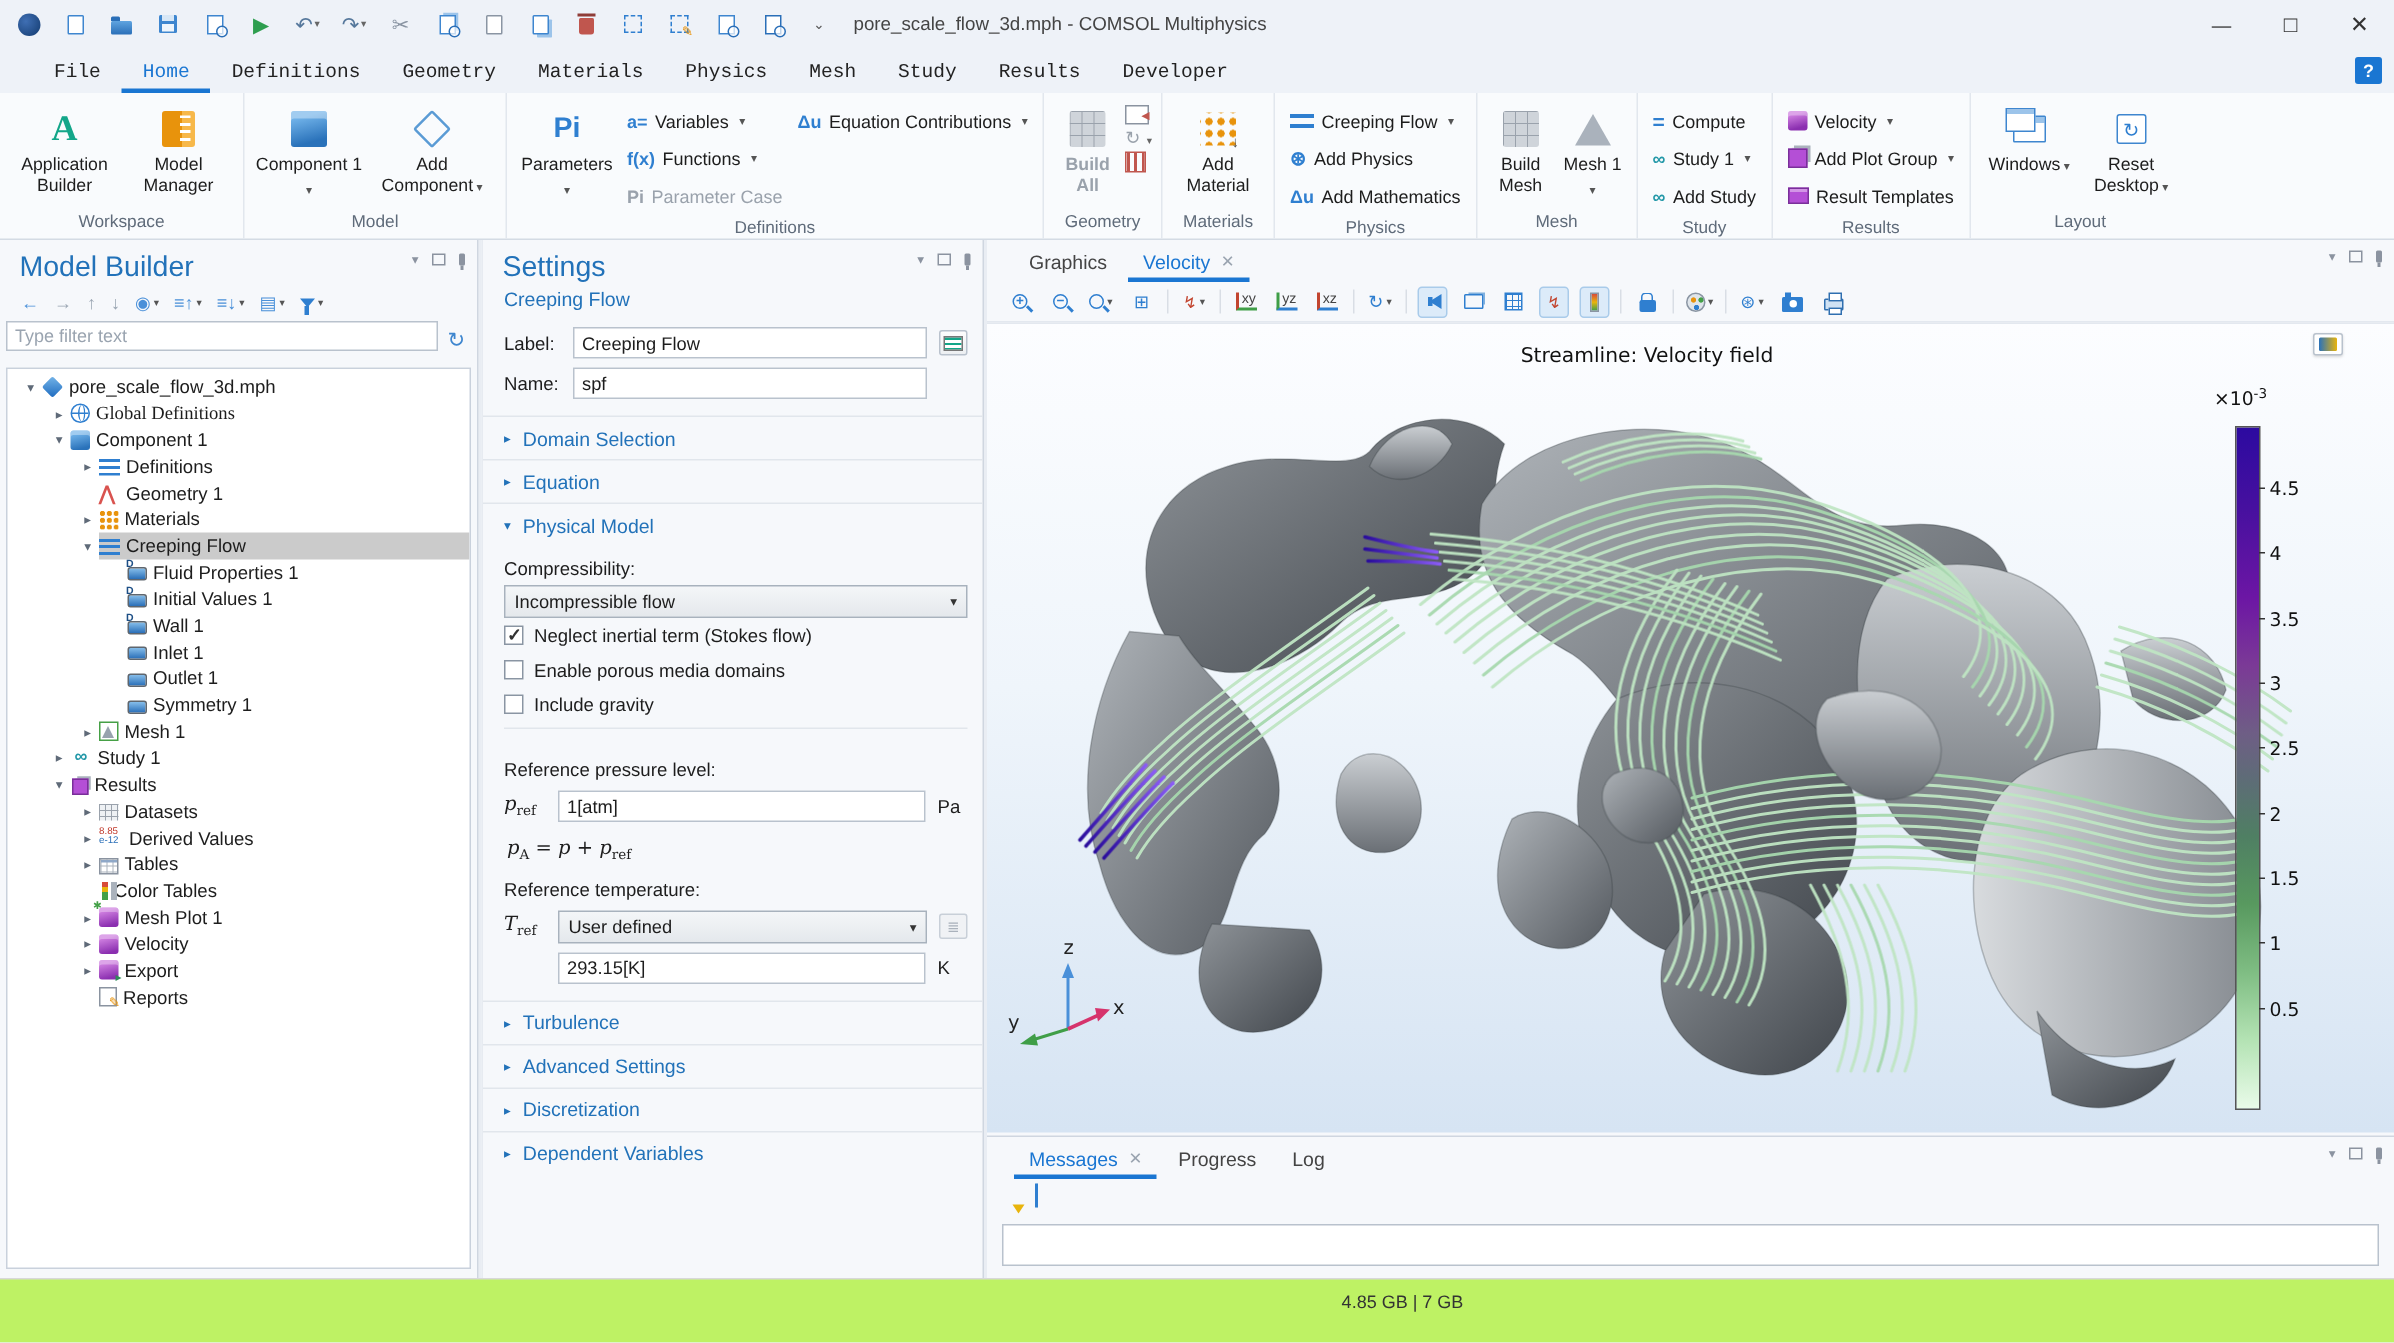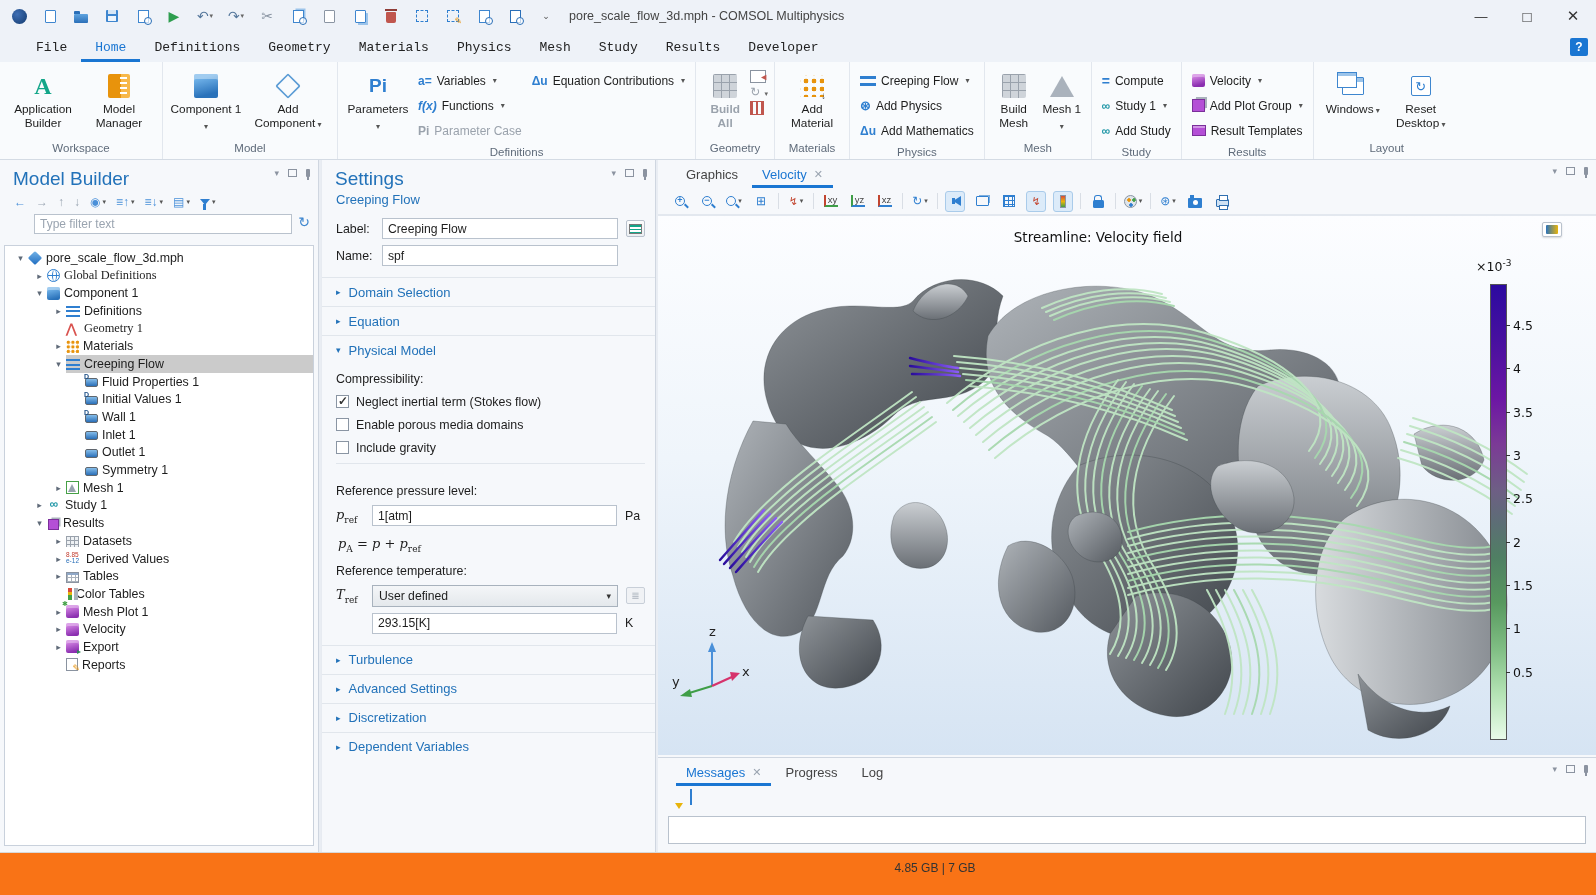--- a/index.html
+++ b/index.html
@@ -85,21 +85,21 @@
 
   
   .mb{position:absolute;left:0;top:0;width:319px;height:692px;background:#f6f8fb;border-right:1px solid #cfd6e0;}
   .mb h1,.set h1{font-size:19px;color:#2272b9;font-weight:normal;padding:8px 0 2px 13px;}
   .mb-tools{display:flex;align-items:center;gap:10px;padding:3px 0 5px 14px;color:#7d8globalsa;}
   .mbt{color:#9aa5b2;font-size:12px;display:flex;align-items:center;}
   .mbt.blue{color:#4a90d9;}
   .mbt .dd{font-size:7px;color:#555;margin-left:2px;}
   .i-funnel{width:0;height:0;border-left:5px solid transparent;border-right:5px solid transparent;border-top:6px solid #2f7fd0;position:relative;display:inline-block;}
   .i-funnel::after{content:"";position:absolute;left:-1.5px;top:-1px;width:3px;height:6px;background:#2f7fd0;}
-  .mb-filter{display:flex;align-items:flex-start;gap:6px;padding:0 8px 4px 4px;margin-left:30px;}
+  .mb-filter{display:flex;align-items:flex-end;gap:6px;padding:0 8px 4px 4px;}
   .mb-filter input{flex:1;height:20px;border:1px solid #b9c2cd;background:#fff;font-size:12px;padding:0 5px;color:#333;font-family:"Liberation Sans",sans-serif;}
   .mb-filter input::placeholder{color:#9aa4b0;}
   .refresh{color:#3e86cf;font-size:14px;}
   .tree{position:absolute;left:4px;right:4px;top:85px;bottom:6px;background:#fff;border:1px solid #c9d1dc;overflow:hidden;padding-top:3px;}
   .trow{display:flex;align-items:center;height:17.7px;font-size:12.4px;color:#1d1d1d;}
   .trow.sel .tl-wrap{background:#cbcbcb;}
   .tl-wrap{display:flex;align-items:center;flex:1;height:100%;padding:0 4px 0 0;}
   .chev{width:15px;flex:none;text-align:center;color:#5f6a78;font-size:9px;}
   .chev.e::before{content:"▾";}
   .chev.c::before{content:"▸";}
@@ -206,21 +206,21 @@
   
   .msgs{position:absolute;left:0;right:0;top:597px;height:95px;background:#f6f8fb;border-top:1px solid #cfd6e0;}
   .msgs .gtabs{padding-left:18px;}
   .msg-tools{display:flex;align-items:center;gap:12px;padding:4px 0 2px 16px;}
   .i-broom{width:3px;height:11px;background:#b8860b;transform:rotate(38deg);position:relative;margin-left:4px;}
   .i-broom::after{content:"";position:absolute;bottom:-5px;left:-3px;border-left:4.5px solid transparent;border-right:4.5px solid transparent;border-top:6px solid #e8b40c;}
   .i-tblmail{width:14px;height:11px;border:1.3px solid #2f7fd0;background-image:linear-gradient(#9cc4ea 1px,transparent 1px),linear-gradient(90deg,#9cc4ea 1px,transparent 1px);background-size:4px 4px;background-color:#fff;}
   .msg-input{position:absolute;left:10px;right:10px;top:58px;height:28px;background:#fff;border:1px solid #b9c2cd;}
 
   
-  .statusbar{position:absolute;left:0;right:0;top:852px;height:43px;background:#f97316;border-top:1px solid #d8d8d8;}
+  .statusbar{position:absolute;left:0;right:0;top:852px;height:43px;background:#bef264;border-top:1px solid #d8d8d8;}
   .statusbar .mem{position:absolute;left:935px;top:8px;transform:translateX(-50%);font-size:12px;color:#333;}
 
   svg text{font-family:"DejaVu Sans",sans-serif;}
 </style>
 </head>
 <body>
 
 <div class="titlebar">
   <div class="qat">
     <span class="qbtn">
@@ -346,21 +346,21 @@
             <span class="blue-sym" style="font-size:19px;">Pi</span>
           </div>
         <div class="rtx" style="width:66px;">Parameters</div>
       </div>
       <div class="rcol">
         <div class="rrow car">
             <span class="blue-sym">a=</span>
             <span>Variables</span>
           </div>
         <div class="rrow car">
-            <span class="blue-sym" style="font-style:italic;">f(x)</span>
+            <span class="blue-sym" style="">f(x)</span>
             <span>Functions</span>
           </div>
         <div class="rrow dis">
             <span style="color:#9aa2ac;font-weight:bold;">Pi</span>
             <span>Parameter Case</span>
           </div>
       </div>
       <div class="rcol">
         <div class="rrow car">
             <span class="blue-sym">Δu</span>
@@ -546,21 +546,21 @@
             <span class="tl">Component 1</span>
           </div>
         </div>
       <div class="trow" style="padding-left:46px;">
           <span class="chev c"></span>
           <div class="tl-wrap">
             <span class="ti t-lines"></span>
             <span class="tl">Definitions</span>
           </div>
         </div>
-      <div class="trow" style="padding-left:46px;font-family:Liberation Serif, serif;">
+      <div class="trow" style="padding-left:46px;">
           <span class="chev"></span>
           <div class="tl-wrap">
             <span class="ti t-geom"></span>
             <span class="tl">Geometry 1</span>
           </div>
         </div>
       <div class="trow" style="padding-left:46px;">
           <span class="chev c"></span>
           <div class="tl-wrap">
             <span class="ti t-mat"></span>
@@ -724,20 +724,23 @@
         <span class="sch c"></span>
         <span>Equation</span>
       </div>
     <div class="sec">
         <span class="sch e"></span>
         <span>Physical Model</span>
       </div>
 
     <div class="pm-body">
       <div class="pm-lab">Compressibility:</div>
+      <div class="combo">
+          <span>Incompressible flow</span>
+        </div>
 
       <div class="chkrow">
           <span class="chk on"></span>
           <span>Neglect inertial term (Stokes flow)</span>
         </div>
       <div class="chkrow">
           <span class="chk"></span>
           <span>Enable porous media domains</span>
         </div>
       <div class="chkrow">

